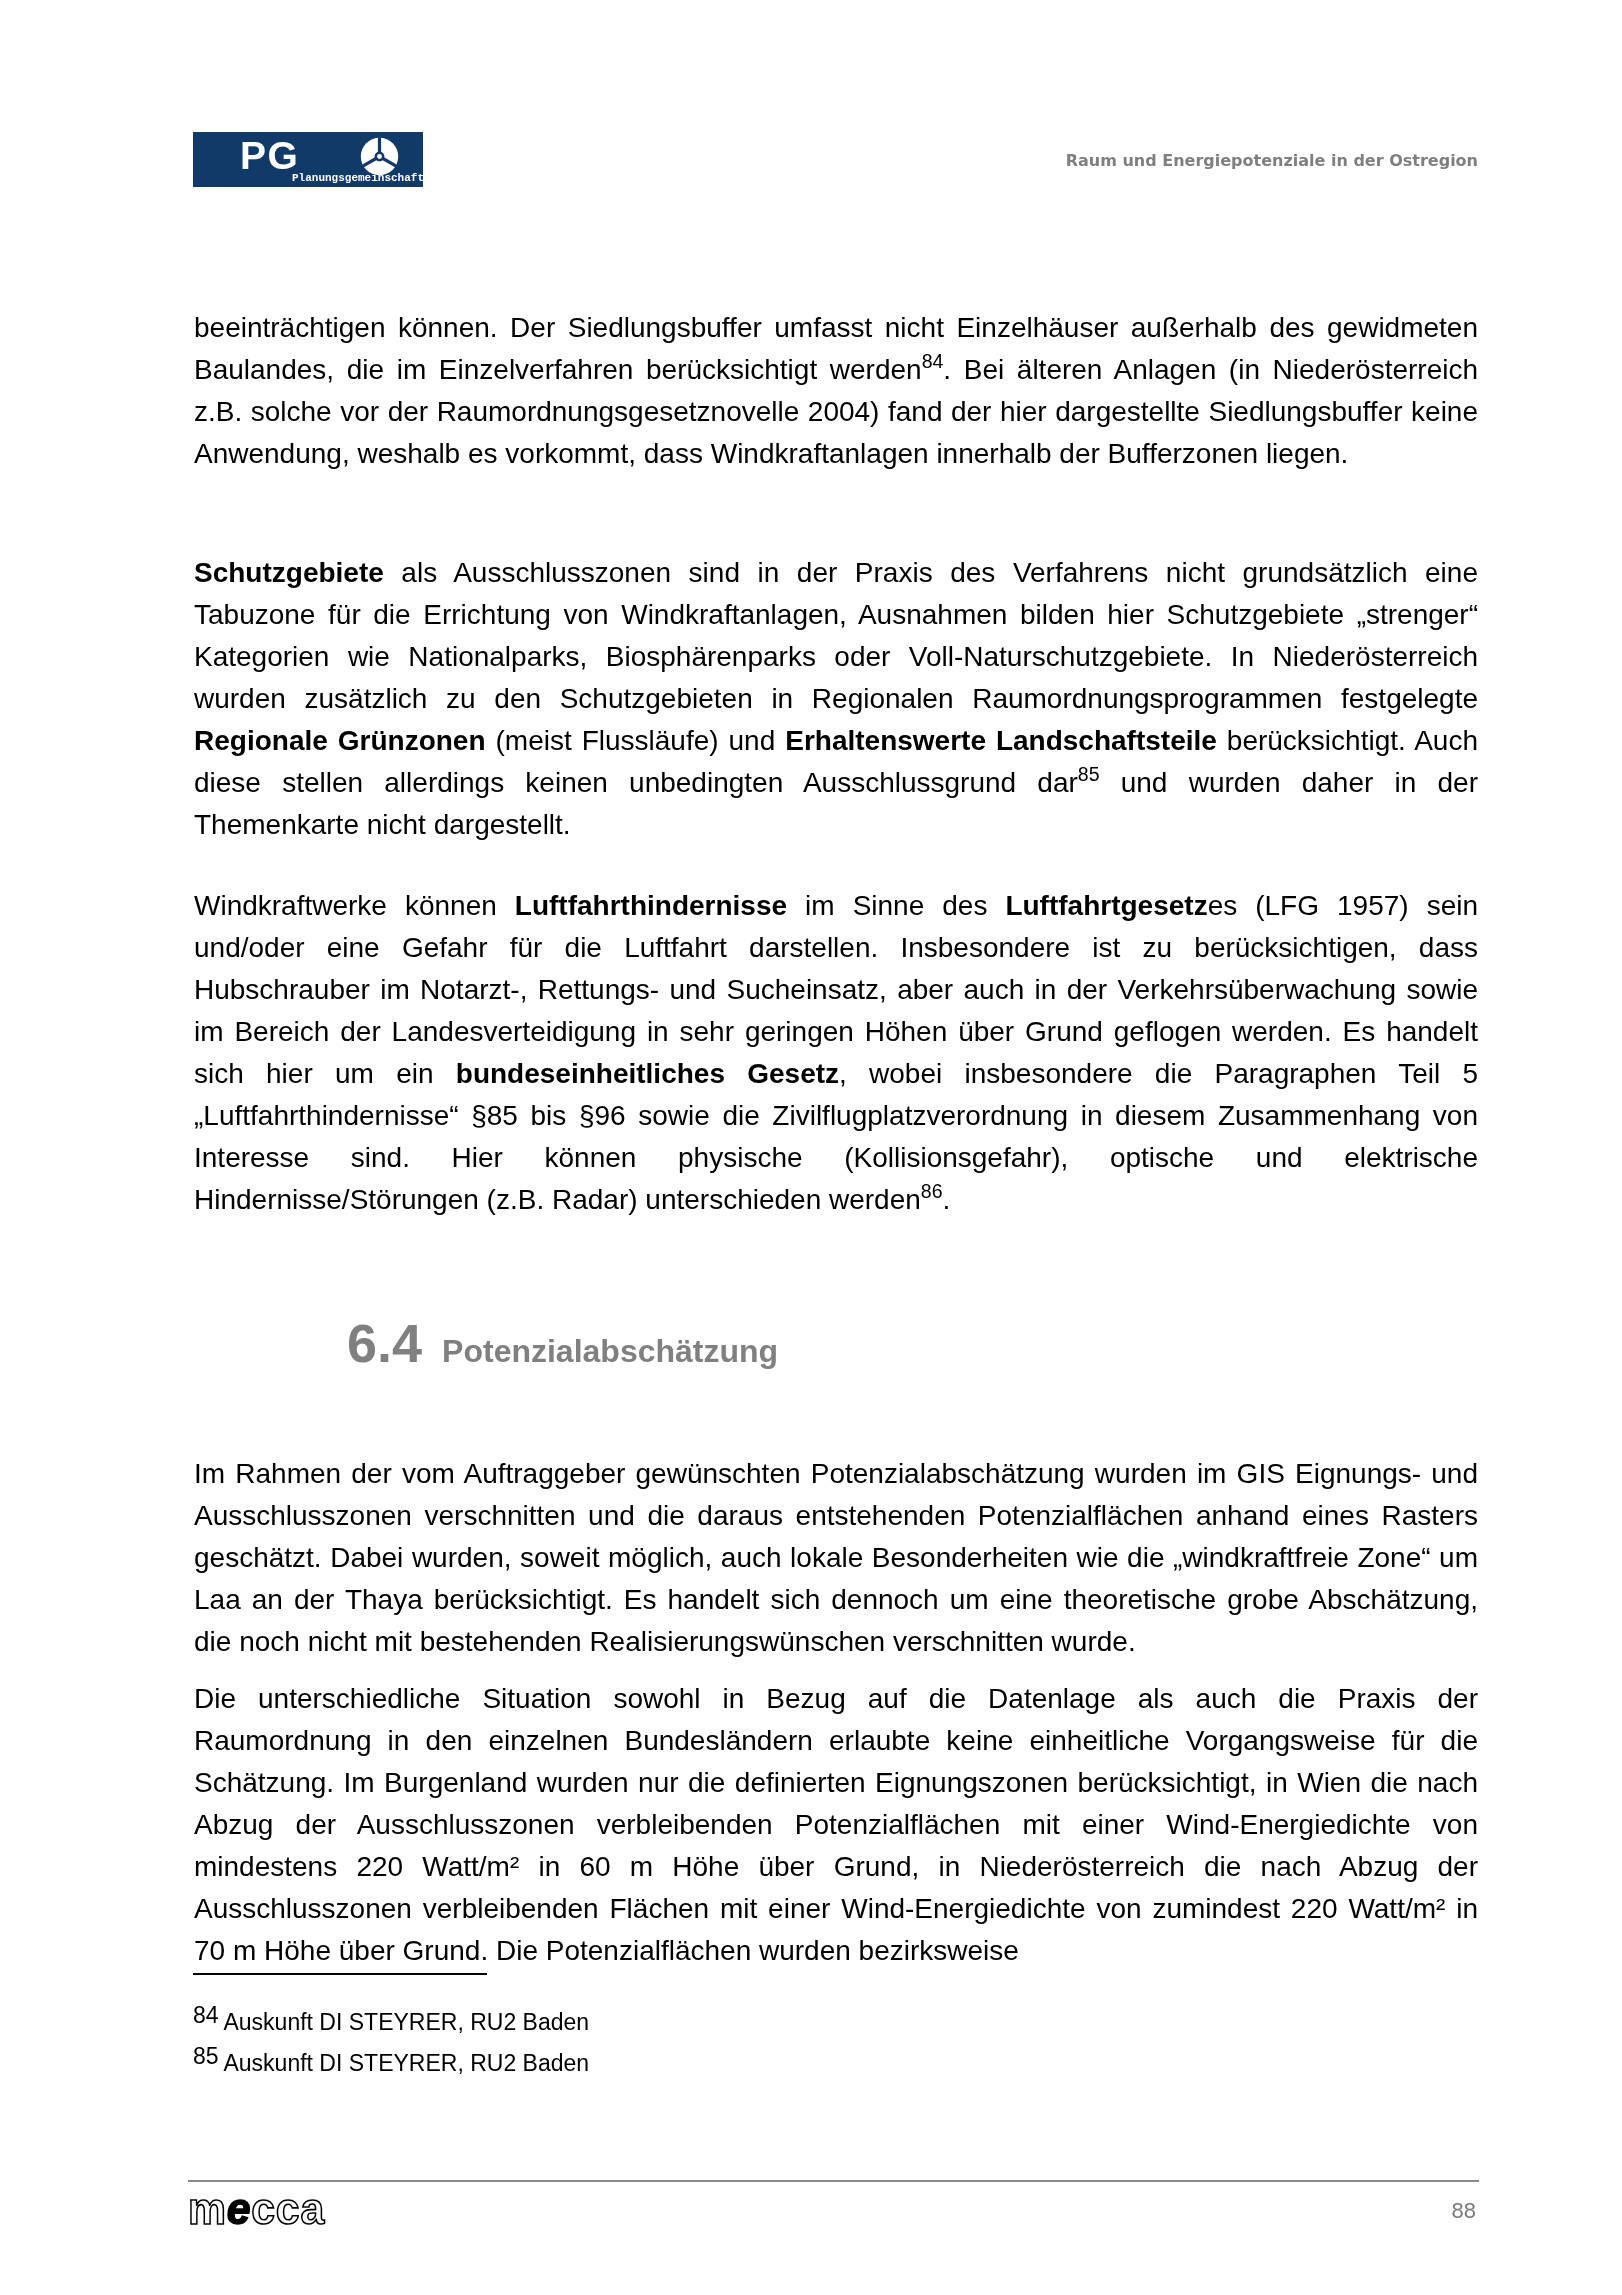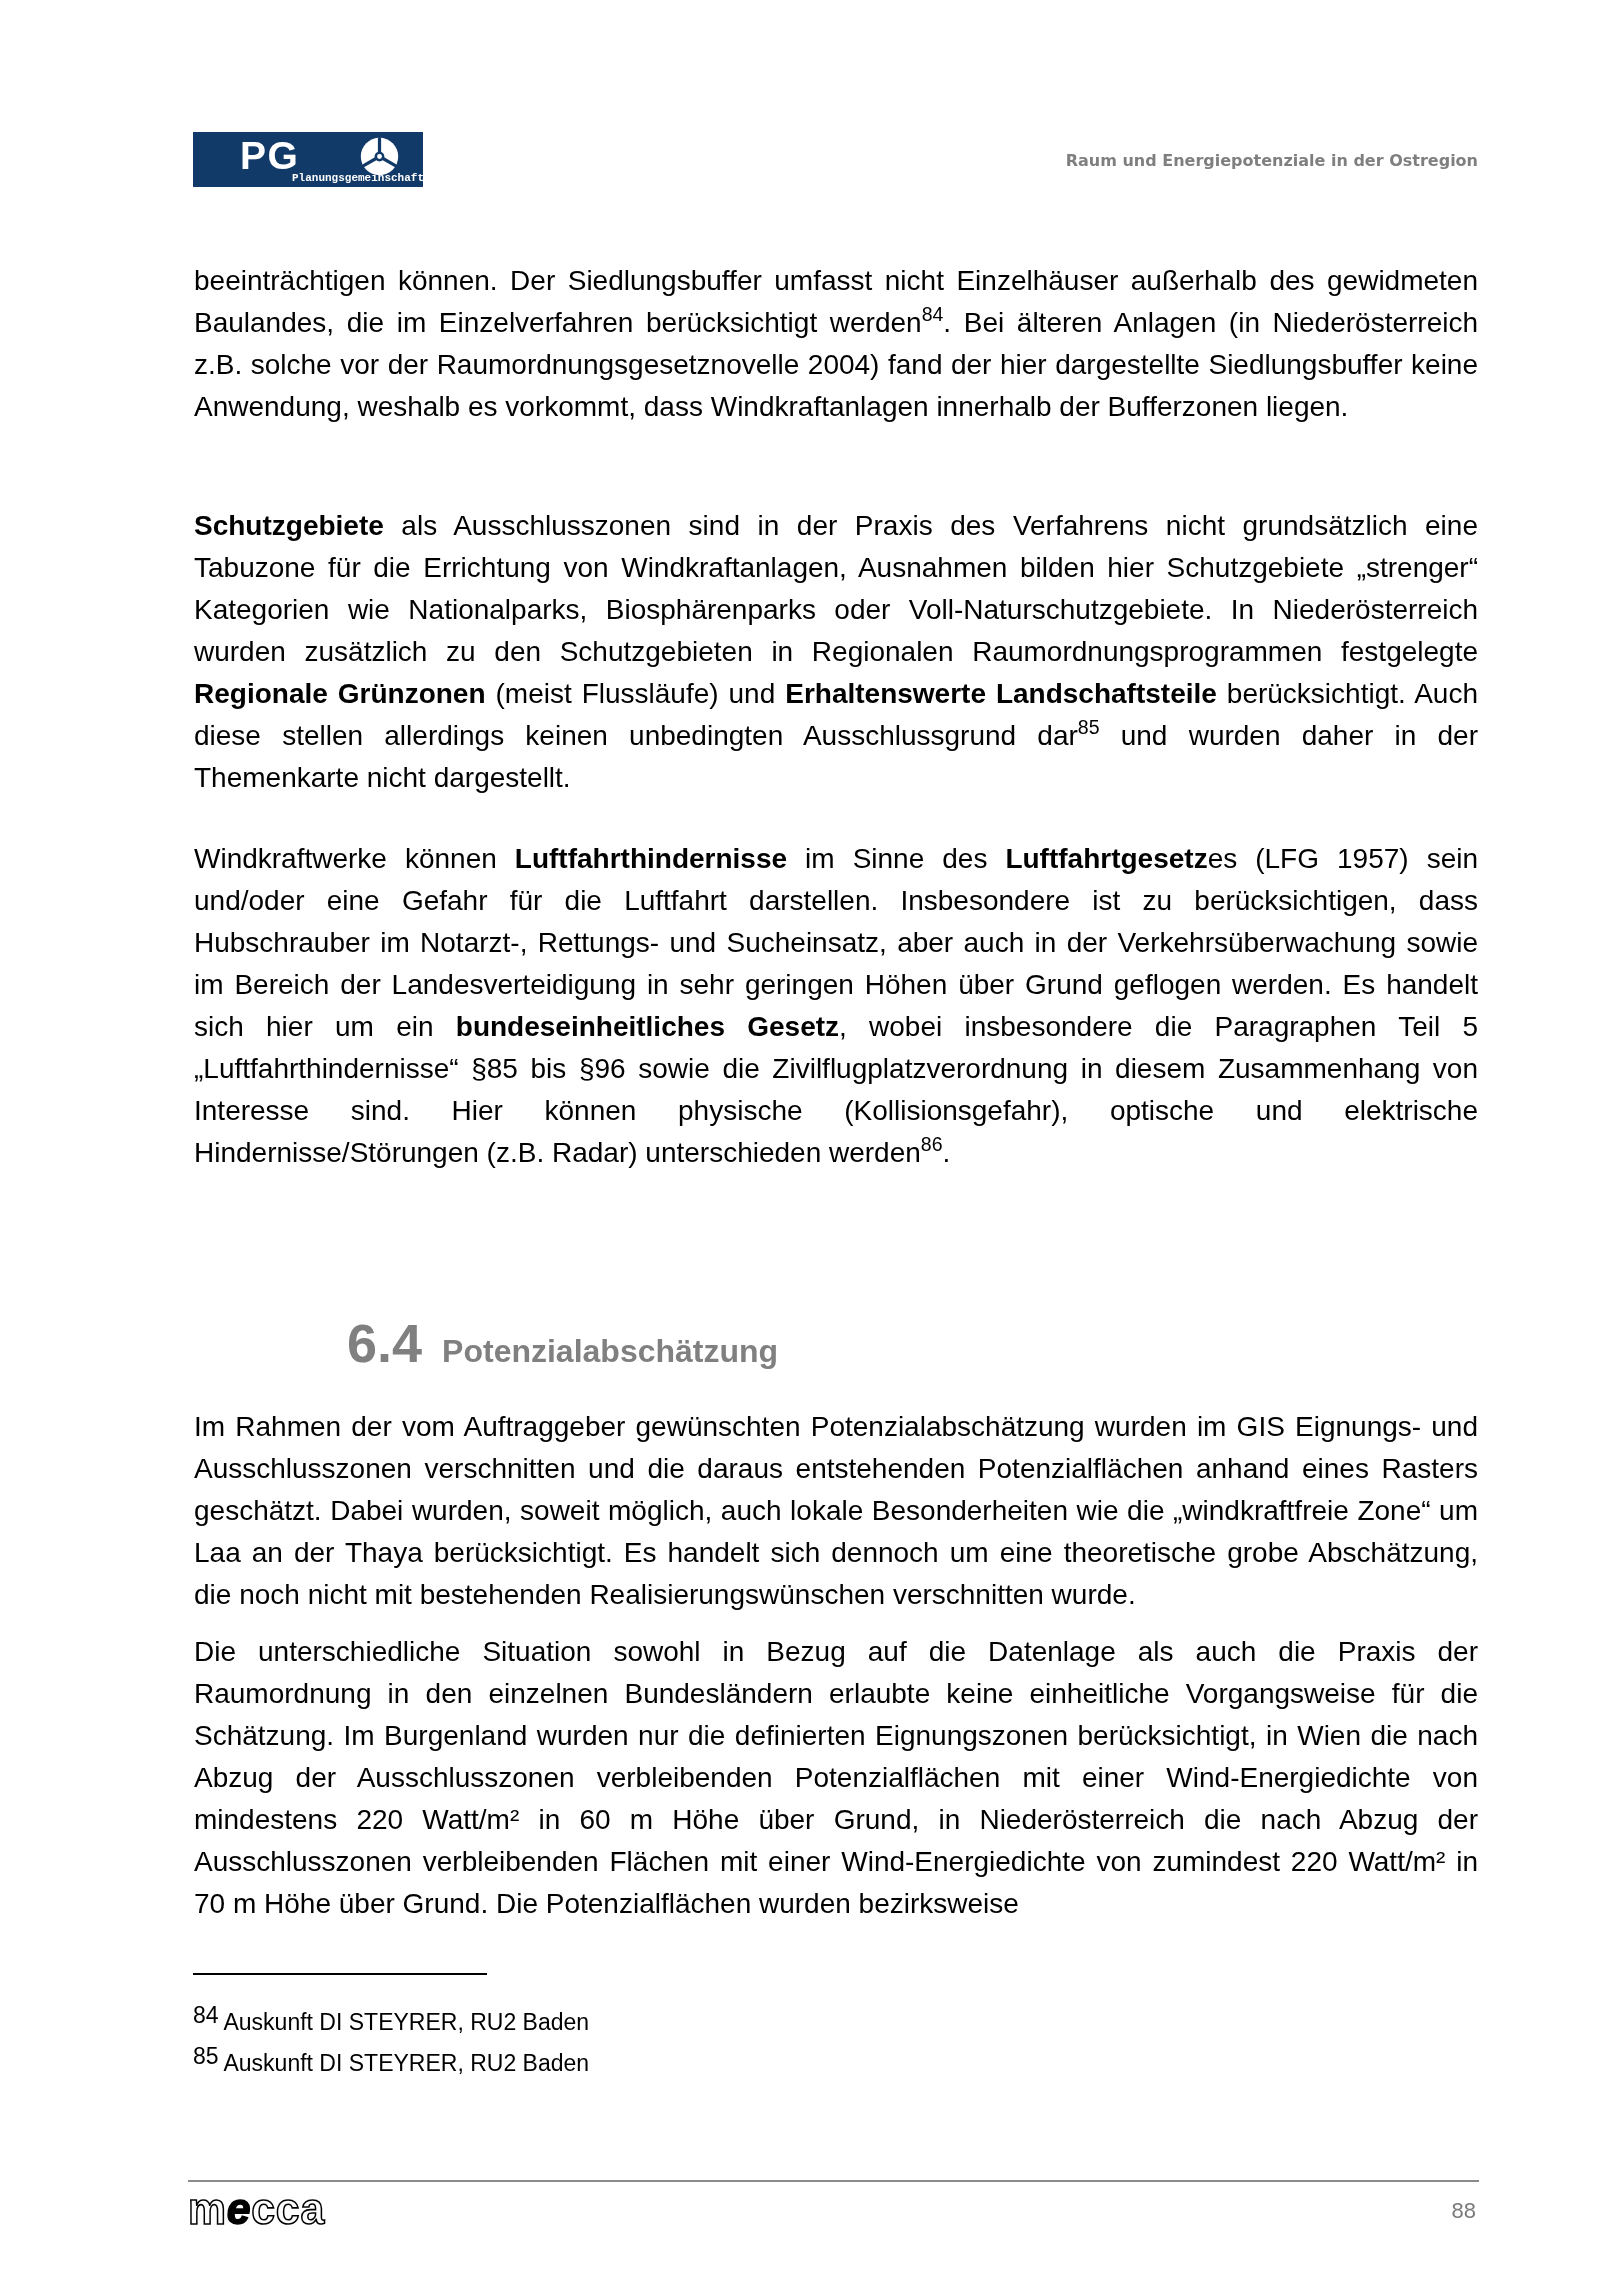--- a/index.html
+++ b/index.html
@@ -25,21 +25,21 @@
     .header-title {
       position: absolute; right: 144px; top: 151px;
       font-family: "DejaVu Sans", sans-serif; font-weight: bold;
       font-size: 16px; color: #7f7f7f; white-space: nowrap;
     }
 
     
     .text {
       position: absolute; left: 194px; width: 1284px;
       font-family: "Liberation Sans", sans-serif; font-size: 28px;
-      line-height: 42px; color: #000; text-align: justify;
+      line-height: 42px; color: #000; text-align: justify; margin-top: 47px;
     }
     .text b { font-weight: bold; }
     .text sup { font-size: 19.5px; line-height: 0; vertical-align: 11.4px; }
 
     .p1 { top: 260px; }
     .p2 { top: 505px; }
     .p3 { top: 838px; }
     .p4 { top: 1406px; }
     .p5 { top: 1631px; }
 

